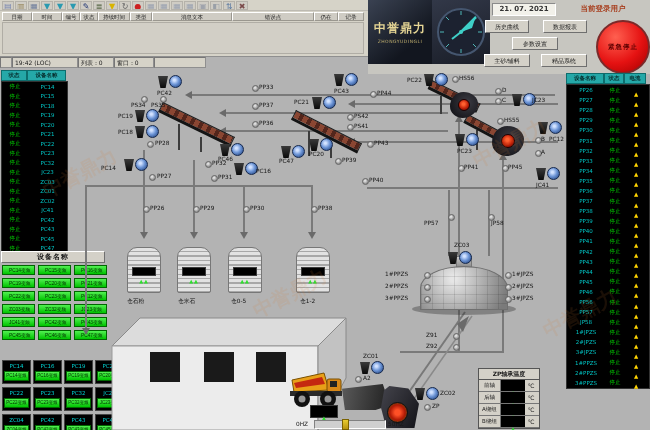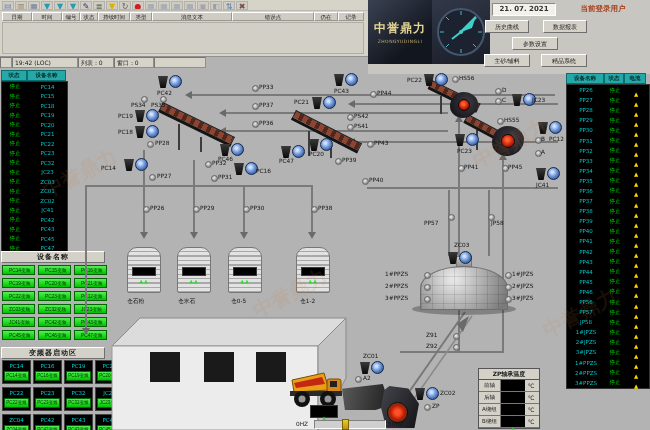--- a/index.html
+++ b/index.html
@@ -452,20 +452,21 @@
       <circle cx="29" cy="32" r="2" fill="#3fd0c8"></circle>
     </svg>
   </div>
   <div class="date-box">21. 07. 2021</div>
   <div class="user-label">当前登录用户</div>
   <button class="btn3d" style="left:485px;top:20px;width:44px">历史曲线</button>
   <button class="btn3d" style="left:543px;top:20px;width:44px">数据报表</button>
   <button class="btn3d" style="left:512px;top:37px;width:46px">参数设置</button>
   <button class="btn3d" style="left:484px;top:54px;width:46px">主砂/辅料</button>
   <button class="btn3d" style="left:541px;top:54px;width:46px">精品系统</button>
+  <div class="estop">紧急停止</div>
 
   <div class="ltable">
     <div class="thead">
       <span class="thc" style="width: 26px;">状态</span>
         <span class="thc" style="width: 39px;">设备名称</span>
     </div>
     <div class="lbody">
       <div class="lrow">
           <span class="st">停止</span>
           <span class="nm">PC14</span>
@@ -713,21 +714,20 @@
     <button class="gbtn" style="left: 74px; top: 291px;">PC12变频</button>
     <button class="gbtn" style="left: 2px; top: 304px;">ZC03变频</button>
     <button class="gbtn" style="left: 38px; top: 304px;">ZC32变频</button>
     <button class="gbtn" style="left: 74px; top: 304px;">JC23变频</button>
     <button class="gbtn" style="left: 2px; top: 317px;">JC41变频</button>
     <button class="gbtn" style="left: 38px; top: 317px;">PC42变频</button>
     <button class="gbtn" style="left: 74px; top: 317px;">PC43变频</button>
     <button class="gbtn" style="left: 2px; top: 330px;">PC45变频</button>
     <button class="gbtn" style="left: 38px; top: 330px;">PC46变频</button>
     <button class="gbtn" style="left: 74px; top: 330px;">PC47变频</button>
-  <div class="sec-head" style="top:347px">变频器启动区</div>
   <div class="tile" style="left: 2px; top: 360px;">
       <span class="tname">PC14</span>
       <button class="tbtn">PC14变频</button>
     </div>
     <div class="tile" style="left: 33px; top: 360px;">
       <span class="tname">PC16</span>
       <button class="tbtn">PC16变频</button>
     </div>
     <div class="tile" style="left: 64px; top: 360px;">
       <span class="tname">PC19</span>

